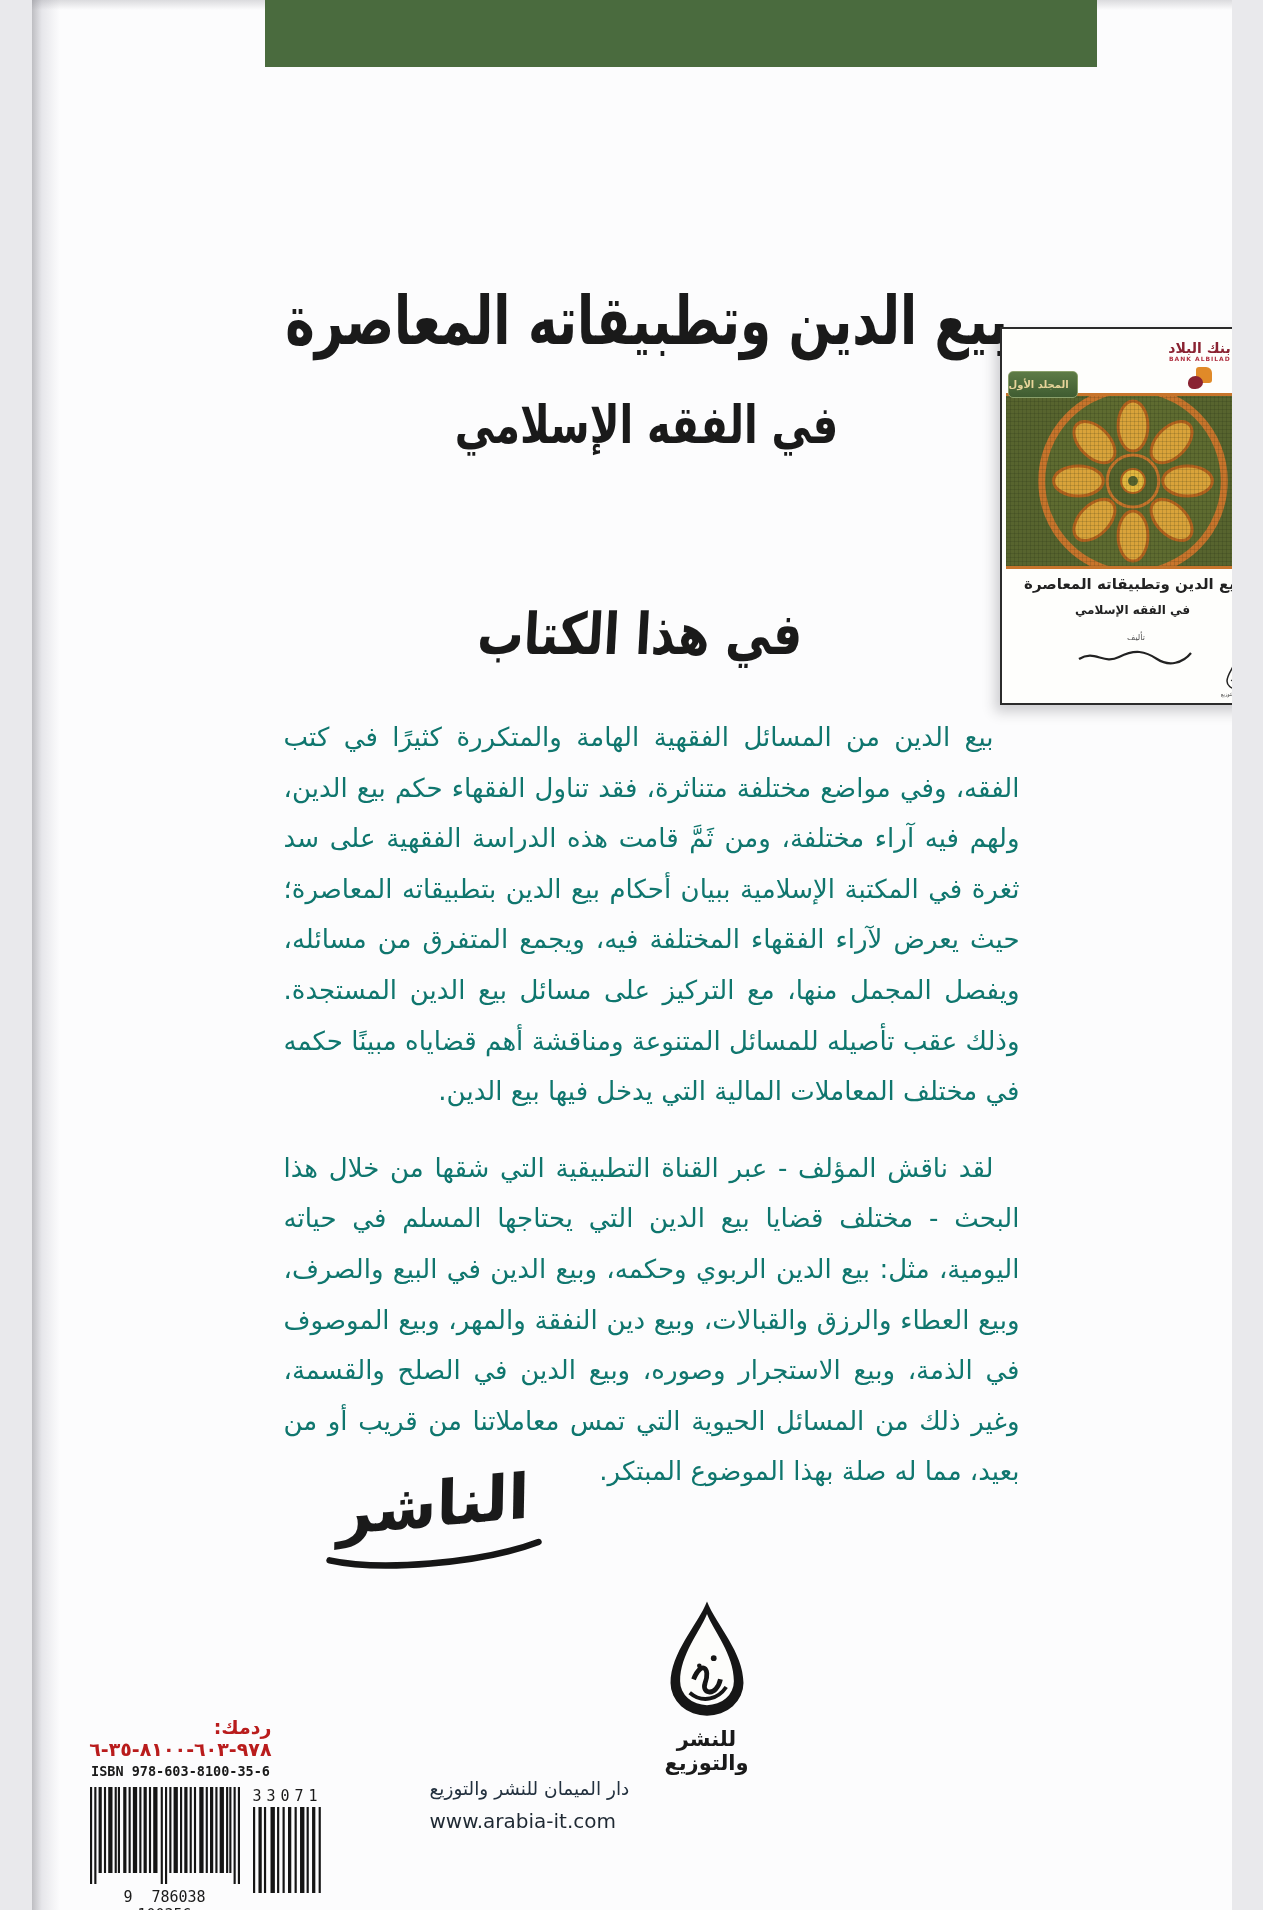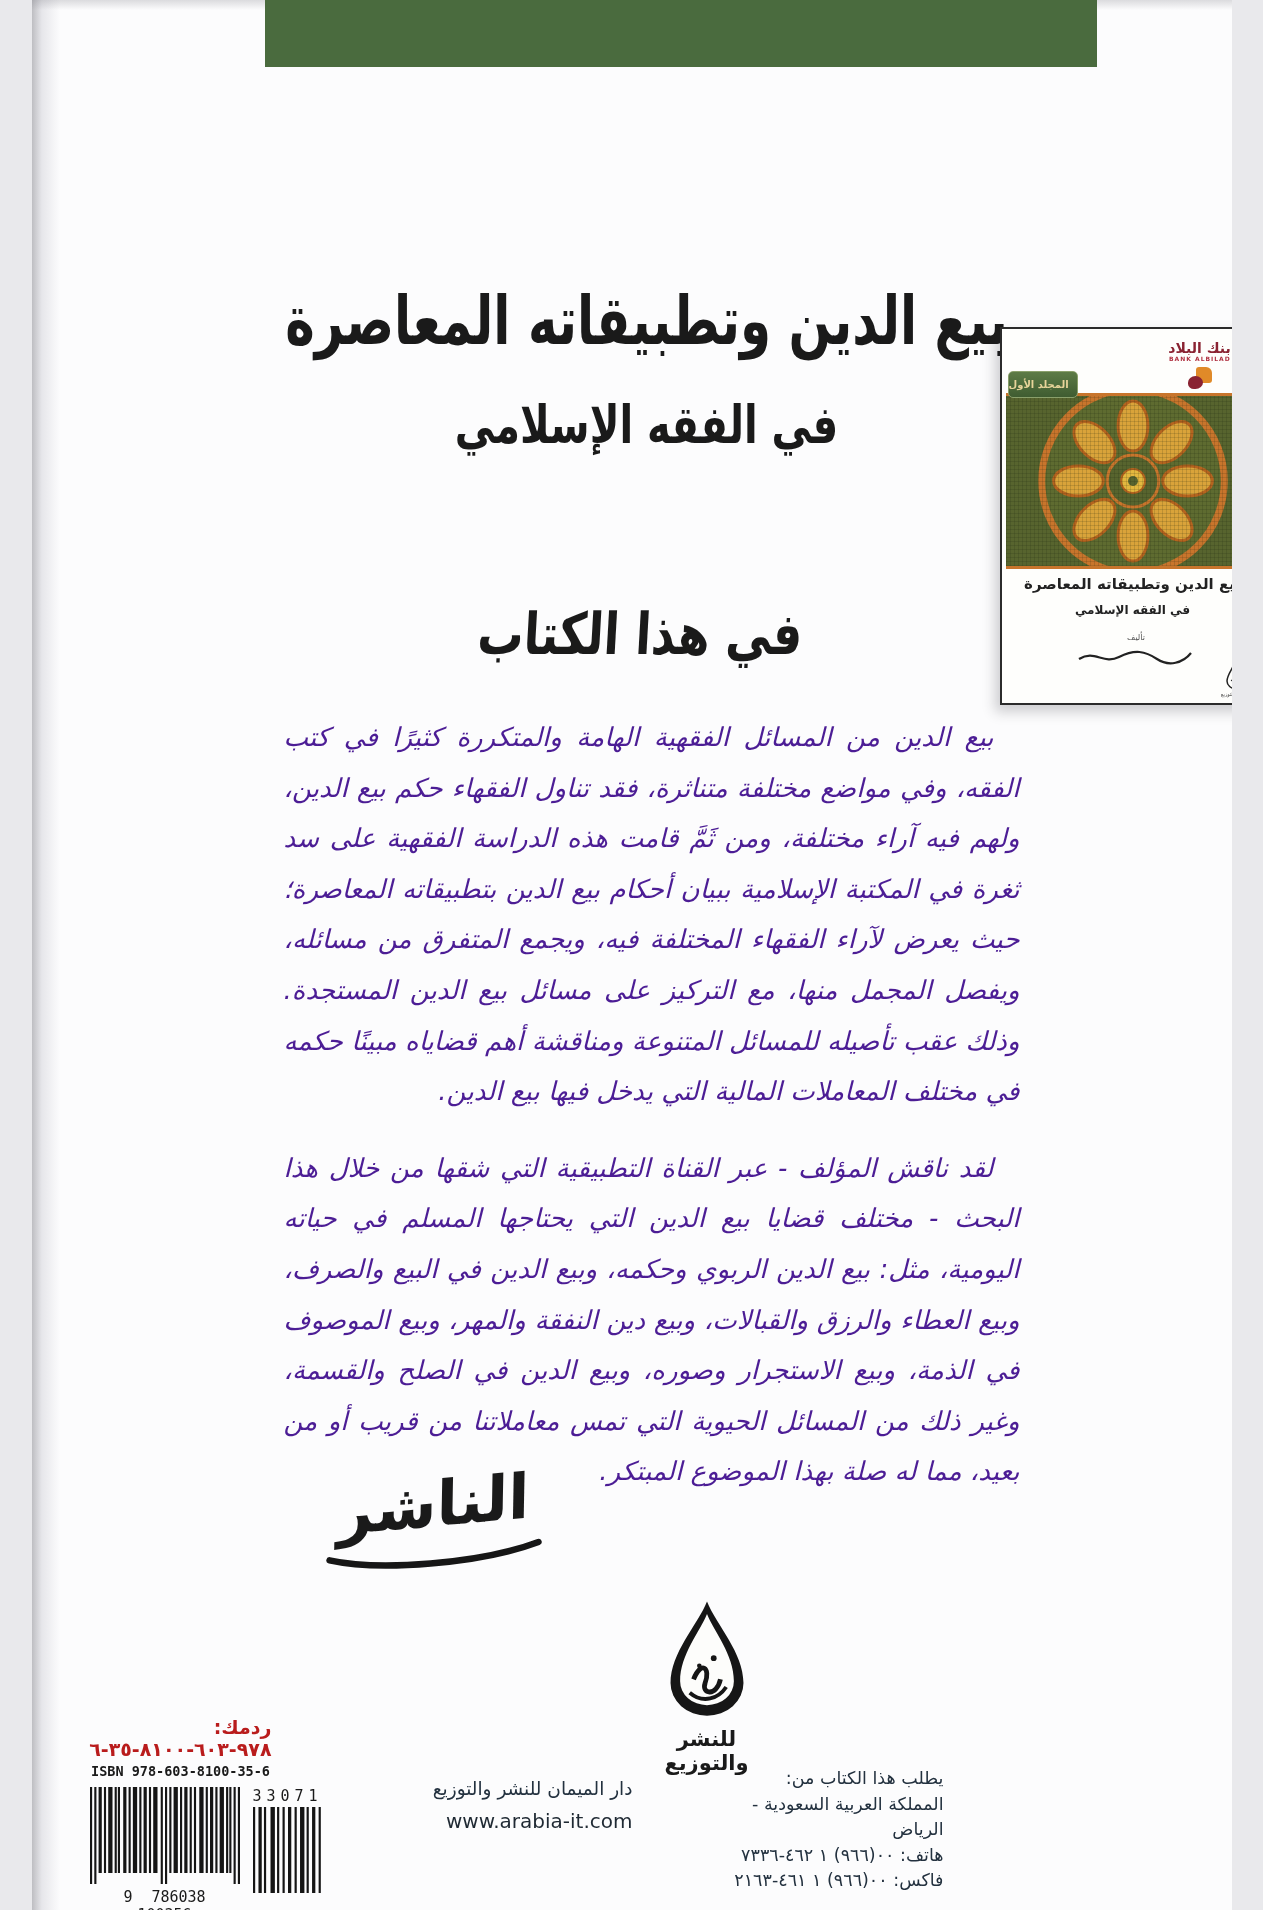--- a/index.html
+++ b/index.html
@@ -49,21 +49,21 @@
   .thumb-title1{position:absolute;left:0;right:0;top:246px;text-align:center;font-size:15px;font-weight:bold;color:#222;}
   .thumb-title2{position:absolute;left:0;right:0;top:274px;text-align:center;font-size:12px;font-weight:bold;color:#222;}
   .thumb-author-label{position:absolute;left:0;right:0;top:304px;text-align:center;font-size:8px;color:#555;padding-left:7px;}
   .thumb-sig{position:absolute;left:73px;top:318px;width:120px;height:20px;}
   .thumb-emblem{position:absolute;right:12px;bottom:6px;width:32px;text-align:center;}
   .thumb-emblem svg{width:24px;height:32px;display:block;margin:0 auto;}
   .emb-cap{font-size:5px;color:#444;white-space:nowrap;}
 
   
   .body-text{position:absolute;left:252px;top:712px;width:736px;direction:rtl;
-    font-size:26px;line-height:50.6px;color:#4c1d95;text-align:justify;font-style:italic;}
+    font-size:26px;line-height:50.6px;color:#0f766e;text-align:justify;}
   .body-text p{margin:0;text-indent:26px;}
   .body-text p.p2{margin-top:26px;}
 
   
   .signature{position:absolute;left:282px;top:1468px;width:240px;text-align:center;}
   .sig-text{display:inline-block;font-size:62px;font-weight:bold;transform:rotate(-5deg) skewX(-6deg);}
   .sig-swoosh{display:block;width:220px;height:36px;margin:-6px auto 0 auto;}
 
   
   .isbn-block{position:absolute;left:58px;top:1716px;width:250px;}
@@ -75,21 +75,21 @@
   .bc-addon{width:72px;text-align:center;}
   .bc-addon-digits{font-family:"DejaVu Sans Mono",monospace;font-size:15px;letter-spacing:5px;margin-bottom:2px;}
   .bc-addon svg{display:block;margin:0 auto;}
 
   
   .pub-logo{position:absolute;left:605px;top:1598px;width:140px;text-align:center;}
   .pub-logo svg{display:block;margin:0 auto;width:96px;height:128px;}
   .drop-cap{font-size:21px;font-weight:bold;margin-top:1px;}
 
   
-  .pub-contact{position:absolute;left:386px;top:1778px;width:215px;text-align:right;}
+  .pub-contact{position:absolute;left:398px;top:1778px;width:215px;text-align:left;}
   .pub-name{direction:rtl;font-size:18.5px;color:#23313f;margin-bottom:7px;}
   .pub-web,.pub-mail{font-size:20px;color:#1f2933;line-height:31px;}
 
   
   .order-block{position:absolute;left:700px;top:1766px;width:212px;direction:rtl;text-align:right;
     font-size:17.5px;line-height:25.5px;color:#23313f;}
 </style>
 </head>
 <body>
 
@@ -246,25 +246,13 @@
       <circle cx="42" cy="70" r="2.4" fill="#161616"></circle>
     </svg>
     <div class="drop-cap" dir="rtl">للنشر والتوزيع</div>
   </div>
 
   <div class="pub-contact">
     <div class="pub-name">دار الميمان للنشر والتوزيع</div>
     <div class="pub-web">www.arabia-it.com</div>
   </div>
 
-  <div class="order-block">
-    <div class="ord-h">يطلب هذا الكتاب من:</div>
-    <div class="ord-l">المملكة العربية السعودية - الرياض</div>
-    <div class="ord-p">
-      <span>هاتف:</span>
-      <span dir="ltr">٠٠(٩٦٦) ١ ٤٦٢-٧٣٣٦</span>
-    </div>
-    <div class="ord-f">
-      <span>فاكس:</span>
-      <span dir="ltr">٠٠(٩٦٦) ١ ٤٦١-٢١٦٣</span>
-    </div>
-  </div>
 </div>
 
 </body></html>

